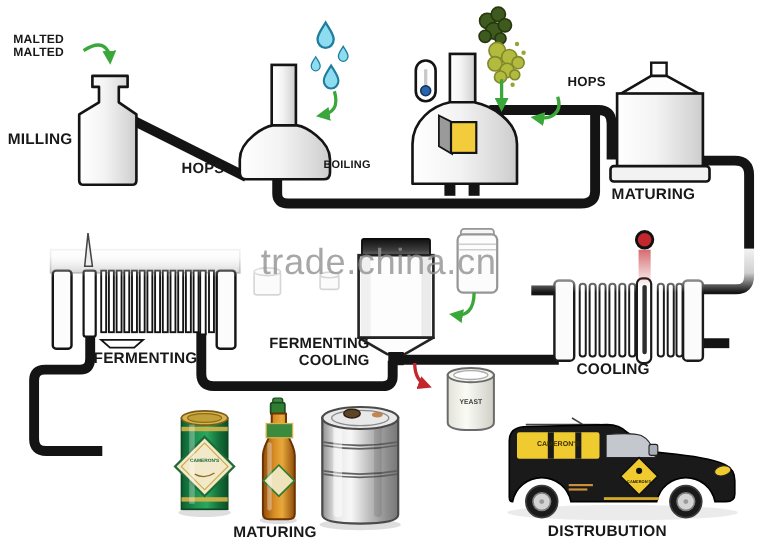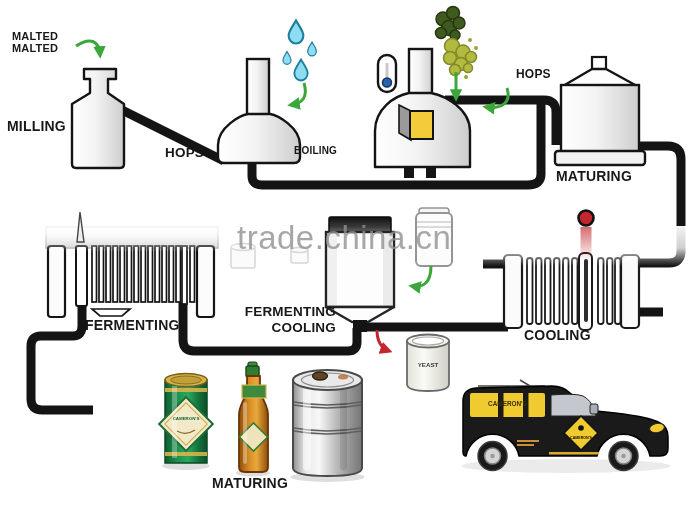--- a/index.html
+++ b/index.html
@@ -333,15 +333,16 @@
 <div class="lbl" style="left:294px;top:145px;font-size:10px">BOILING</div>
 <div class="lbl" style="left:516px;top:67px;font-size:12px">HOPS</div>
 <div class="lbl" style="left:556px;top:168px;font-size:14px">MATURING</div>
 <div class="lbl" style="left:85px;top:317px;font-size:14px">FERMENTING</div>
 <div class="lbl" style="left:220px;top:304px;width:116px;text-align:right;font-size:13.5px;line-height:16px">
   <span>FERMENTING</span>
   <span>COOLING</span>
 </div>
 <div class="lbl" style="left:524px;top:327px;font-size:14px">COOLING</div>
 <div class="lbl" style="left:212px;top:475px;font-size:14px">MATURING</div>
+<div class="lbl" style="left:498px;top:474px;font-size:14px">DISTRUBUTION</div>
 
 <div class="watermark">trade.china.cn</div>
 </div>
 
 </body></html>

